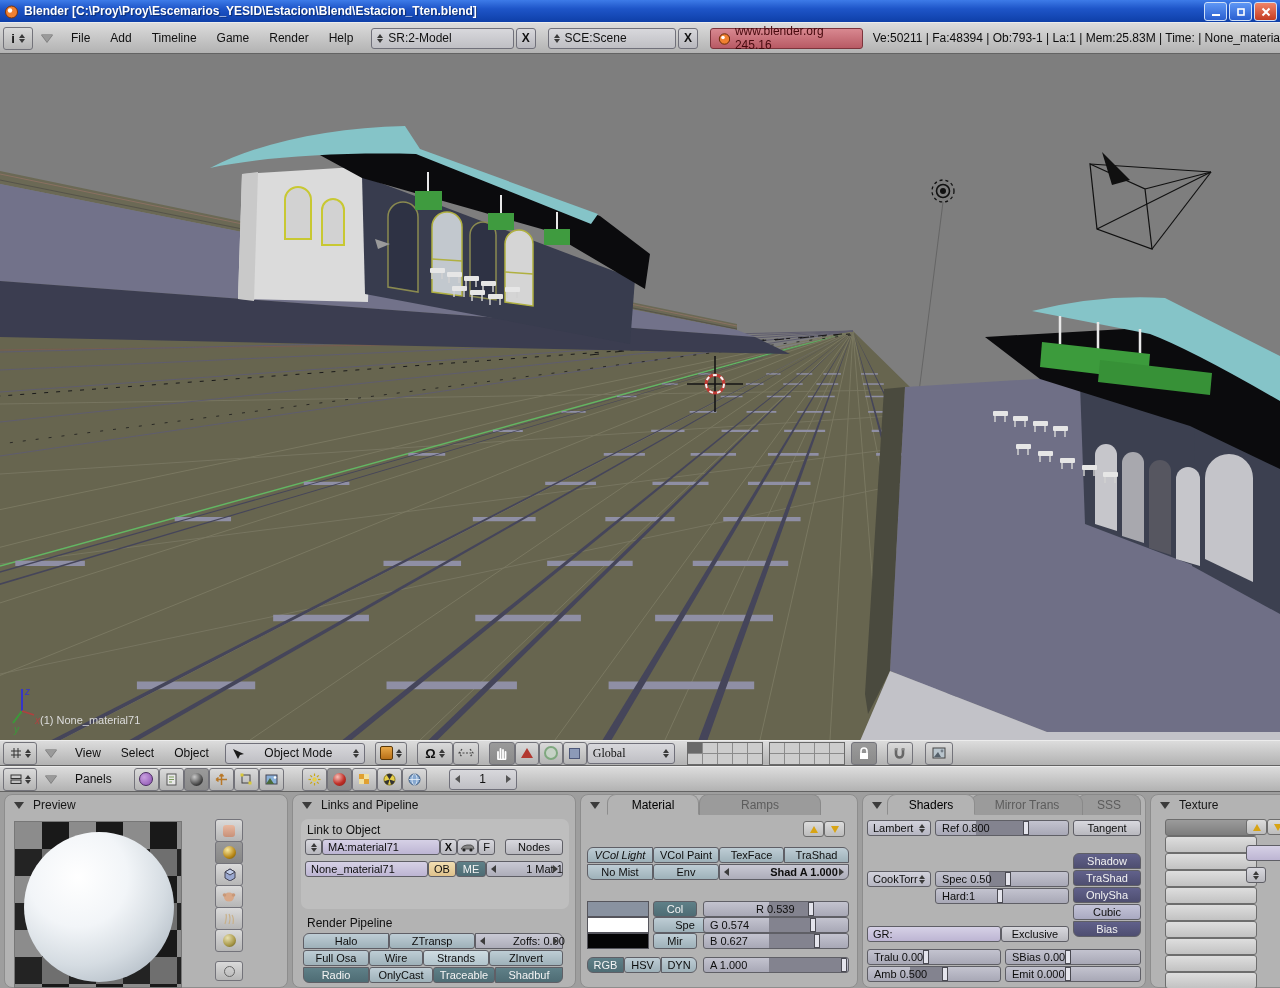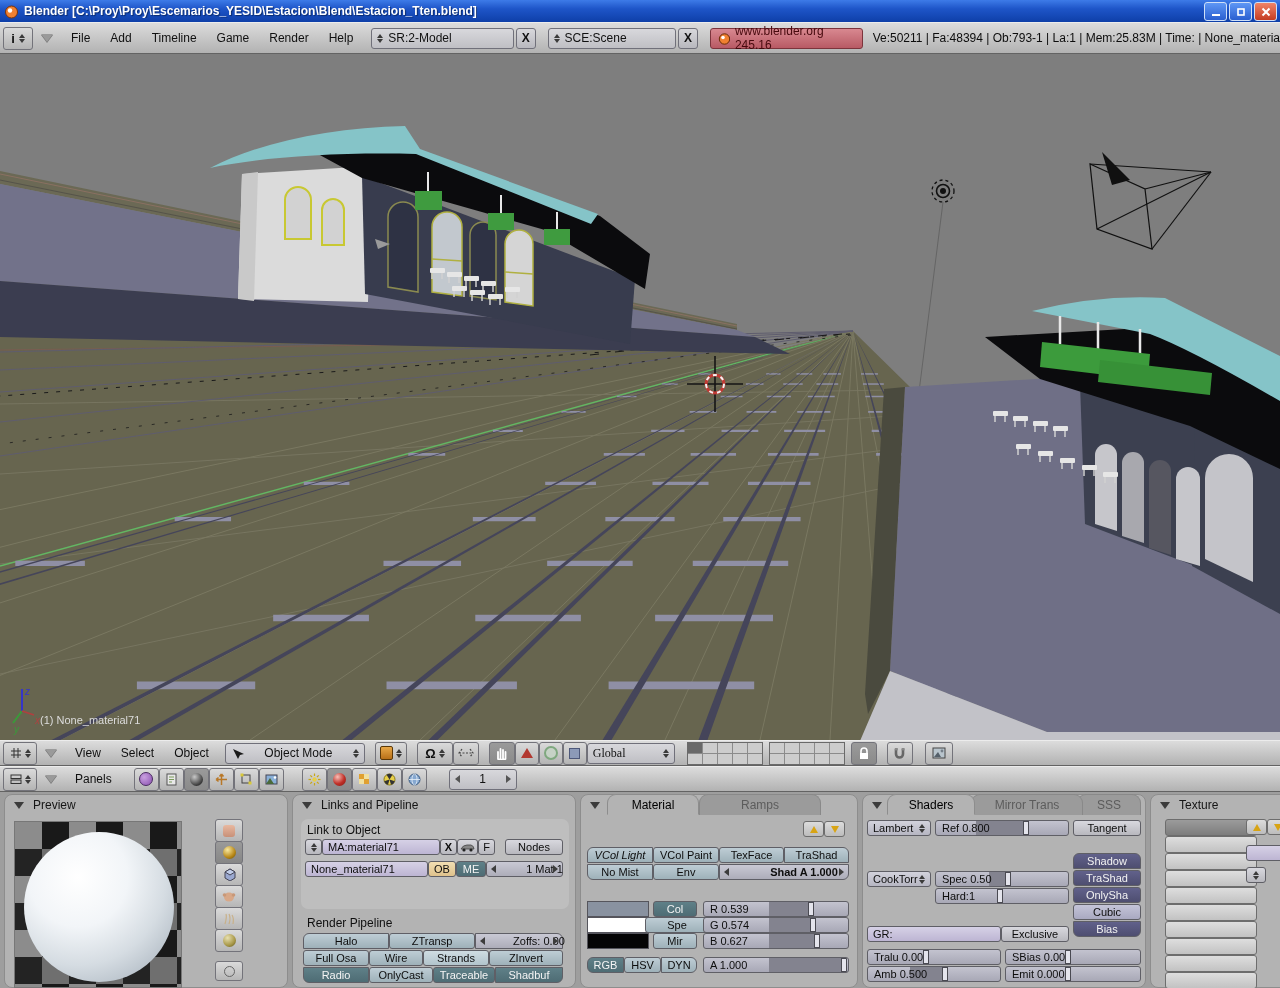--- a/index.html
+++ b/index.html
@@ -743,23 +743,23 @@
     <div class="ctrl toggle" style="left:72px;top:69px;width:66px;">Env</div>
     <div class="ctrl num" style="left:138px;top:69px;width:130px;border-radius:0 0 6px 0;font-weight:bold;">
       <span class="al"></span>
       <span>Shad A 1.000</span>
       <span class="ar"></span>
     </div>
     <div class="swatch" style="left:6px;top:106px;width:62px;height:16px;background:#8992A0;"></div>
     <div class="swatch" style="left:6px;top:122px;width:62px;height:16px;background:#FFFFFF;"></div>
     <div class="swatch" style="left:6px;top:138px;width:62px;height:16px;background:#050505;"></div>
     <div class="ctrl toggle on" style="left:72px;top:106px;width:44px;">Col</div>
-    <div class="ctrl toggle" style="left:64px;top:122px;width:64px;">Spe</div>
+    <div class="ctrl toggle" style="left:72px;top:122px;width:64px;">Spe</div>
     <div class="ctrl toggle" style="left:72px;top:138px;width:44px;">Mir</div>
-    <div class="ctrl slider" style="left:122px;top:106px;width:146px;--v:0.539;">
+    <div class="ctrl slider" style="left:122px;top:106px;width:146px;padding-left:46px;--v:0.539;">
       <span class="fill"></span>
         <span class="handle"></span>
       <span class="txt">R 0.539</span>
     </div>
     <div class="ctrl slider" style="left:122px;top:122px;width:146px;--v:0.574;">
       <span class="fill"></span>
         <span class="handle"></span>
       <span class="txt">G 0.574</span>
     </div>
     <div class="ctrl slider" style="left:122px;top:138px;width:146px;--v:0.627;">

